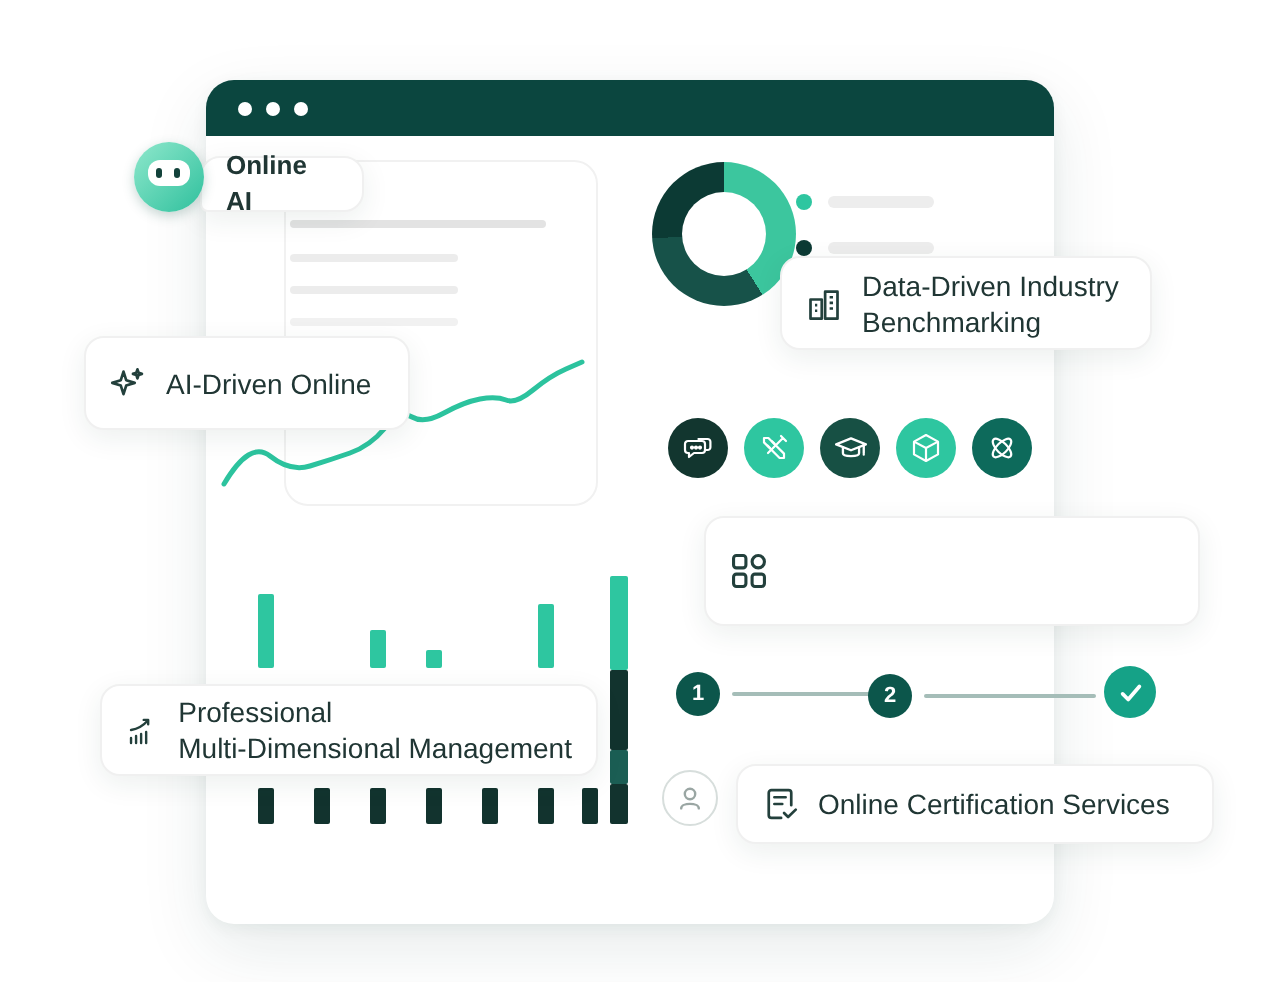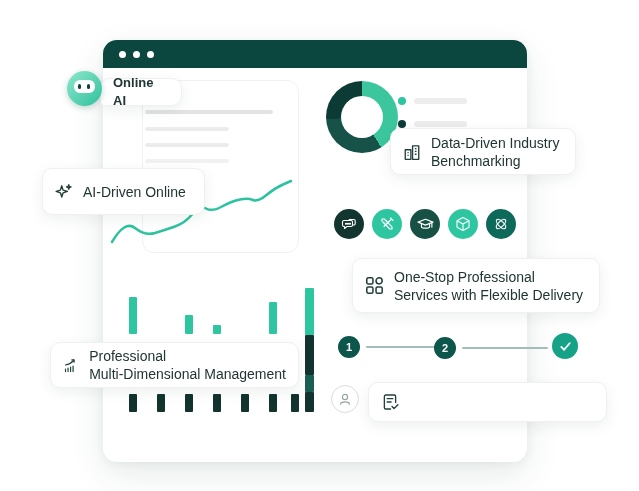--- a/index.html
+++ b/index.html
@@ -148,24 +148,20 @@
     </svg>
   </div>
 
   <div class="card" style="left:352px;top:258px;width:248px;height:55px">
     <svg class="ink" width="19" height="19" viewBox="0 0 16 16" fill="none" stroke="currentColor" stroke-width="1.3" stroke-linejoin="round">
       <rect x="1.5" y="1.5" width="5.2" height="5.2" rx="1.2"></rect>
       <rect x="1.5" y="9.3" width="5.2" height="5.2" rx="1.2"></rect>
       <rect x="9.3" y="9.3" width="5.2" height="5.2" rx="1.2"></rect>
       <circle cx="11.9" cy="4.1" r="2.6"></circle>
     </svg>
-    <div class="lbl">
-      <span>One-Stop Professional</span>
-      <span>Services with Flexible Delivery</span>
-    </div>
   </div>
 
   <div class="step-circle" id="step1" style="left: 338px; top: 336px; background: rgb(12, 86, 75);">
       <span>1</span>
     </div>
   <div class="step-line" style="left:366px;top:346px;width:69px"></div>
   <div class="step-circle" id="step2" style="left: 434px; top: 337px; background: rgb(12, 86, 75);">
       <span>2</span>
     </div>
   <div class="step-line" style="left:462px;top:347px;width:86px"></div>
@@ -180,20 +176,23 @@
       <circle cx="8" cy="6" r="2.6"></circle>
       <path d="M3.6 13.2 C3.6 10.2 12.4 10.2 12.4 13.2"></path>
     </svg>
   </div>
   <div class="card" style="left:368px;top:382px;width:239px;height:40px">
     <svg class="ink" width="18" height="18" viewBox="0 0 16 16" fill="none" stroke="currentColor" stroke-width="1.2" stroke-linejoin="round" stroke-linecap="round">
       <path d="M13 8.5 V3 a1.2 1.2 0 0 0 -1.2 -1.2 H4.2 A1.2 1.2 0 0 0 3 3 v10 a1.2 1.2 0 0 0 1.2 1.2 h4.3"></path>
       <path d="M5.5 5 h5 M5.5 8 h3.5"></path>
       <path d="M9.8 12 l1.8 1.8 L15 10.5"></path>
     </svg>
+    <div class="lbl">
+      <span>Online Certification Services</span>
+    </div>
   </div>
 
   <div class="barchart" id="barchart">
       <div style="position: absolute; left: 19px; top: 17px; width: 8px; height: 37px; background: rgb(46, 198, 160); border-radius: 1px;"></div>
       <div style="position: absolute; left: 19px; top: 114px; width: 8px; height: 18px; background: rgb(18, 51, 46); border-radius: 1px;"></div>
       <div style="position: absolute; left: 47px; top: 114px; width: 8px; height: 18px; background: rgb(18, 51, 46); border-radius: 1px;"></div>
       <div style="position: absolute; left: 75px; top: 35px; width: 8px; height: 19px; background: rgb(46, 198, 160); border-radius: 1px;"></div>
       <div style="position: absolute; left: 75px; top: 114px; width: 8px; height: 18px; background: rgb(18, 51, 46); border-radius: 1px;"></div>
       <div style="position: absolute; left: 103px; top: 45px; width: 8px; height: 9px; background: rgb(46, 198, 160); border-radius: 1px;"></div>
       <div style="position: absolute; left: 103px; top: 114px; width: 8px; height: 18px; background: rgb(18, 51, 46); border-radius: 1px;"></div>

